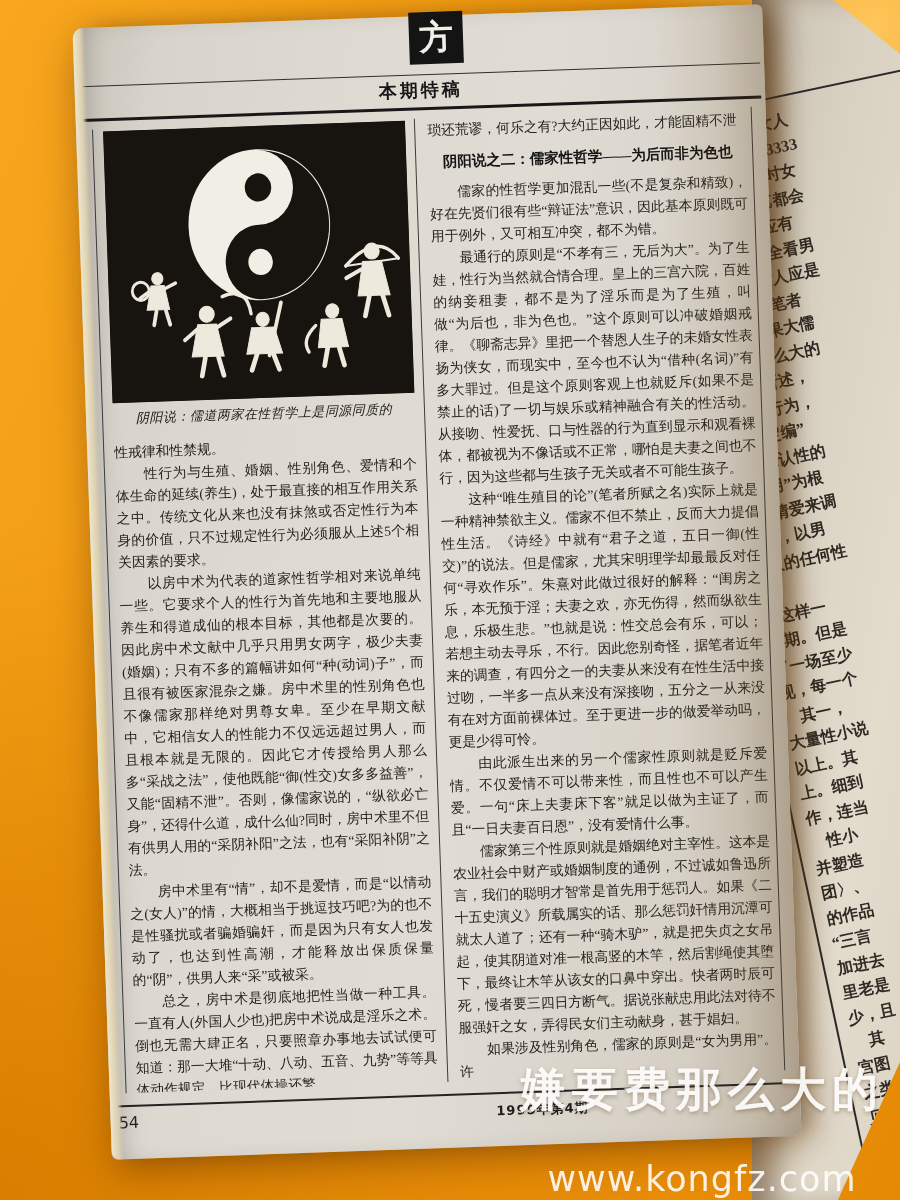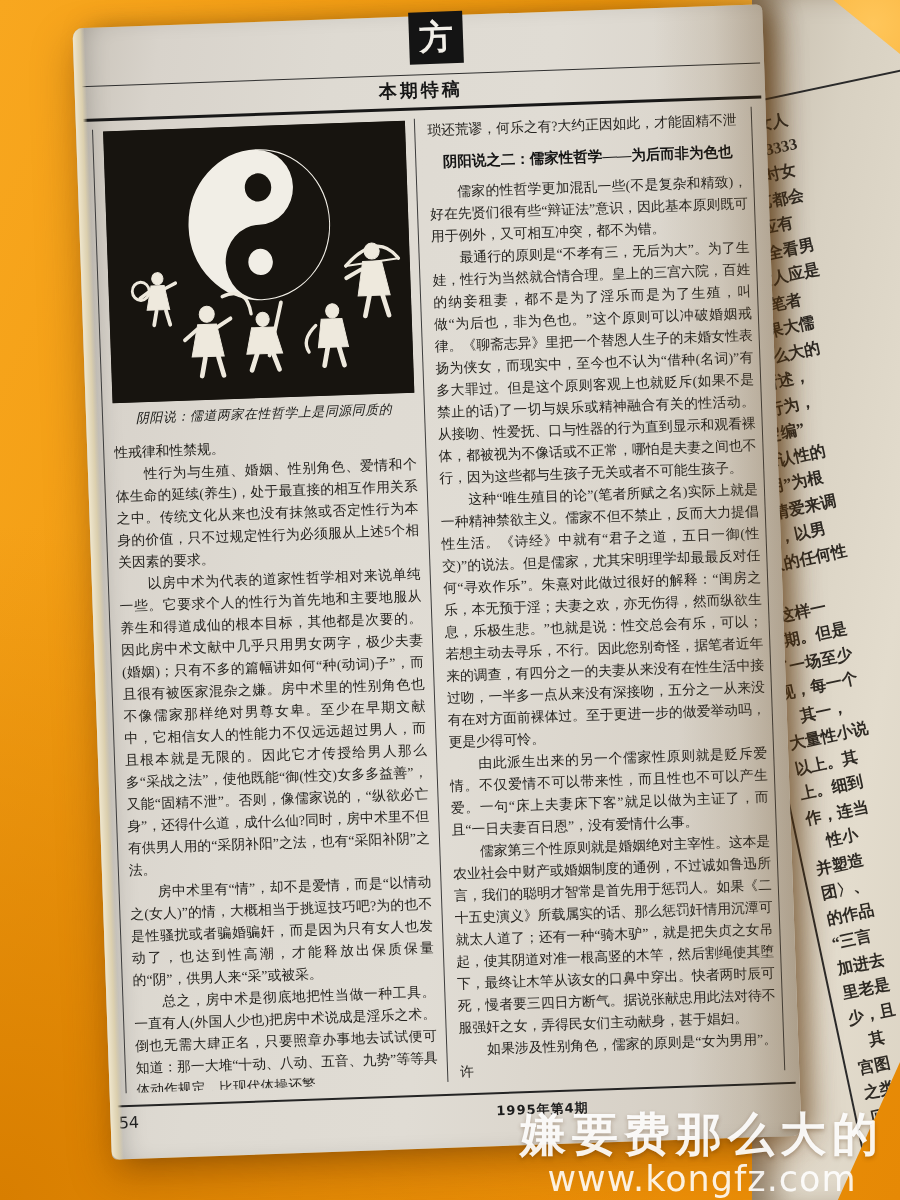--- a/index.html
+++ b/index.html
@@ -83,21 +83,21 @@
   .page-footer{position:absolute;left:4px;right:4px;bottom:52px;border-top:2px solid #242424;}
   .pageno{position:absolute;left:4px;top:6px;font-family:"DejaVu Sans",sans-serif;
     font-size:16px;color:#222;}
   .issue{position:absolute;left:56%;top:8px;font-family:"DejaVu Sans",sans-serif;
     font-weight:bold;font-size:13px;letter-spacing:1px;color:#1d1d1d;}
   
   .watermark{position:absolute;right:16px;bottom:2px;z-index:7;text-align:center;}
   .wm-cn{font-weight:bold;font-size:46px;line-height:1.05;letter-spacing:6px;
     color:rgba(255,255,255,.92);text-shadow:0 2px 4px rgba(80,40,0,.3);}
   .wm-url{font-family:"DejaVu Sans",sans-serif;font-size:35px;line-height:1.1;
-    letter-spacing:1px;color:rgba(255,255,255,.88);}
+    letter-spacing:1px;color:rgba(255,255,255,.88);margin-top:45px;}
 </style>
 </head>
 <body>
 
 <div class="stage">
 
   <div class="back-page">
     <div class="bp-frame">
         <div class="bp-line">治国之道时，女人</div>
         <div class="bp-line">生殖工具，偶 3333</div>

